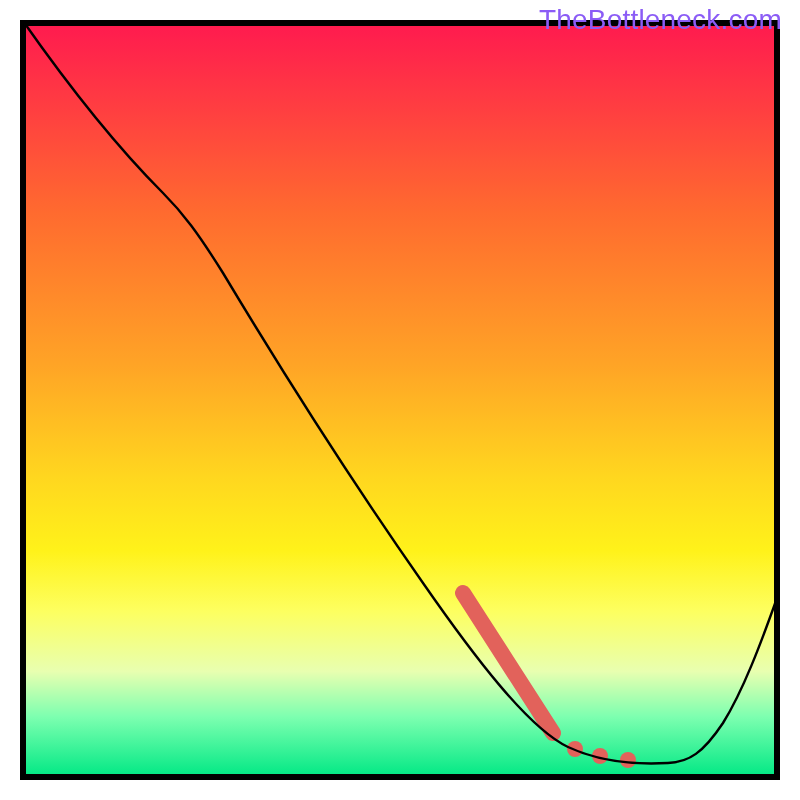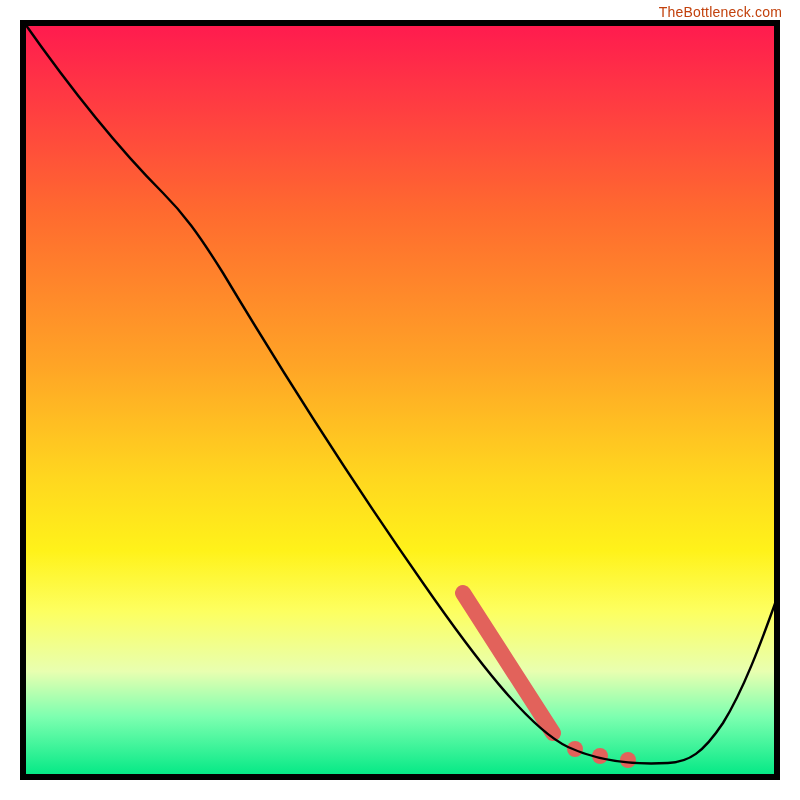--- a/index.html
+++ b/index.html
@@ -13,22 +13,22 @@
   }
   .wrap {
     position: relative;
     width: 800px;
     height: 800px;
   }
   .attribution {
     position: absolute;
     top: 4px;
     right: 18px;
-    color: #c2410c;
-    font-size: 14px;
+    color: #8b5cf6;
+    font-size: 28px;
     letter-spacing: 0.2px;
   }
   .plot {
     position: absolute;
     left: 23px;
     top: 23px;
     width: 754px;
     height: 754px;
     background: linear-gradient(to bottom,
       #ff1a4f 0%,

